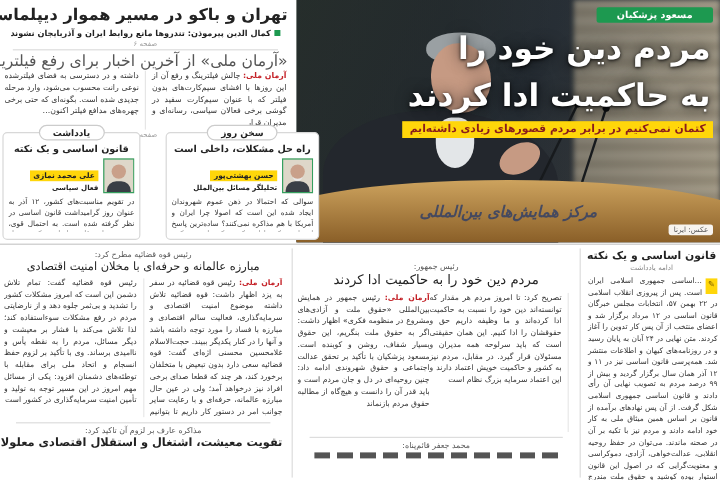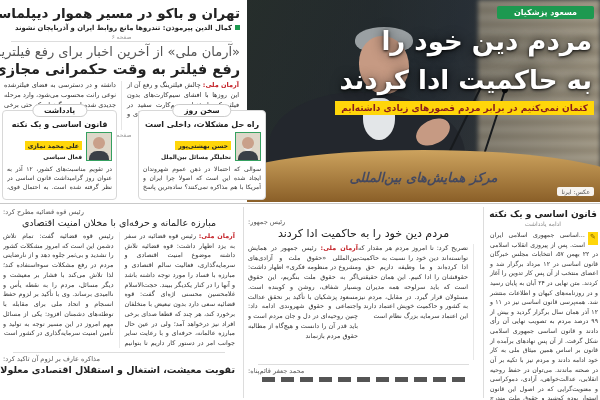--- a/index.html
+++ b/index.html
@@ -41,21 +41,21 @@
         text-shadow:0 1px 3px rgba(0,0,0,.95),0 0 12px rgba(0,0,0,.75);}
   .sub-yellow{position:absolute;right:6px;top:101px;background:#ffd60a;color:#8a1c1c;
         font-size:9px;font-weight:700;padding:2px 6px;white-space:nowrap;}
   .credit{position:absolute;right:6px;bottom:6px;background:rgba(255,255,255,.92);
         color:#555;font-size:6px;padding:1px 4px;border-radius:2px;}
 
   
   .tl{position:absolute;left:0;top:0;width:243px;height:203px;padding:0 3px;overflow:hidden;
       box-sizing:border-box;}
   .tl h1{font-size:13.5px;font-weight:800;text-align:center;margin:5px 0 3px;white-space:nowrap;}
-  .tl .sub{font-size:6.8px;font-weight:700;color:#222;white-space:nowrap;}
+  .tl .sub{font-size:6.8px;font-weight:700;text-align:center;color:#222;white-space:nowrap;}
   .gsq{display:inline-block;width:5px;height:5px;background:#1d9950;margin-left:3px;}
   .pref{font-size:5.8px;color:#999;text-align:center;margin:2px 0 1px;}
   .rule{border-top:1px solid #ddd;margin:1px 8px 2px;}
   .kick{font-size:13px;color:#555;text-align:center;margin:2px 0 0;white-space:nowrap;}
   .tl h2{font-size:14.5px;font-weight:800;text-align:center;margin:2px 0 4px;white-space:nowrap;}
   .cols{display:flex;padding:0 1px;}
   .cols .col{flex:1;font-size:6.5px;line-height:1.5;text-align:justify;color:#333;}
   .cols .col.c2{border-right:1px solid #e6e6e6;padding-right:5px;margin-right:5px;}
   .lead{color:#c42127;font-weight:700;}
 
@@ -85,21 +85,21 @@
   
   .hrmain{position:absolute;left:0;top:203px;width:600px;border-top:1px solid #c9c9c9;}
   .vr{position:absolute;top:207px;height:191px;width:0;border-right:1px solid #ddd;}
   .vr.v1{left:243px;} .vr.v2{left:483px;}
 
   
   .bl{position:absolute;left:0;top:206px;width:238px;height:194px;overflow:hidden;
       padding:0 3px;box-sizing:border-box;}
   .bc{position:absolute;left:248px;top:216px;width:231px;height:194px;overflow:hidden;}
   .br{position:absolute;left:488px;top:206px;width:110px;height:194px;overflow:hidden;}
-  .skick{font-size:6.6px;color:#555;text-align:left;margin:2px 0 0;white-space:nowrap;}
+  .skick{font-size:6.6px;color:#555;text-align:center;margin:2px 0 0;white-space:nowrap;}
   .shl{font-size:9.5px;font-weight:400;text-align:center;margin:1px 0 4px;white-space:nowrap;}
   .shl.pres{font-size:11px;}
   .bodycols{display:flex;height:116px;overflow:hidden;}
   .bodycols .col{flex:1;font-size:6.4px;line-height:1.52;text-align:justify;color:#333;}
   .bodycols .col.c2{border-right:1px solid #e8e8e8;padding-right:5px;margin-right:5px;}
   .hr2{border-top:1px solid #ddd;margin:4px 10px 2px;}
   .shl2{font-size:9.5px;font-weight:800;text-align:center;margin:1px 0 0;white-space:nowrap;}
   .sliver{height:5px;margin:2px 14px 0;overflow:hidden;opacity:.75;
       background:repeating-linear-gradient(90deg,#1c1c1c 0 13px,transparent 13px 19px);}
   .ctitle{font-size:9px;font-weight:800;text-align:center;margin:3px 0 1px;white-space:nowrap;}
@@ -136,21 +136,20 @@
   </div>
 
   <div class="tl">
     <h1>تهران و باکو در مسیر هموار دیپلماسی</h1>
     <div class="sub">
       <span class="gsq"></span><span>کمال الدین پیرموذن: تندروها مانع روابط ایران و آذربایجان نشوند</span>
     </div>
     <div class="pref">صفحه ۶</div>
     <div class="rule"></div>
     <div class="kick">«آرمان ملی» از آخرین اخبار برای رفع فیلترینگ گزارش می‌دهد</div>
-    <h2>رفع فیلتر به وقت حکمرانی مجازی</h2>
     <div class="cols">
       <div class="col">
         <span class="lead">آرمان ملی:</span>
         <span>چالش فیلترینگ و رفع آن از این روزها با افشای سیم‌کارت‌های بدون فیلتر که با عنوان سیم‌کارت سفید در گوشی برخی فعالان سیاسی، رسانه‌ای و مدیران قرار</span>
       </div>
       <div class="col c2">داشته و در دسترسی به فضای فیلترشده نوعی رانت محسوب می‌شود، وارد مرحله جدیدی شده است. بگونه‌ای که حتی برخی چهره‌های مدافع فیلتر اکنون…</div>
     </div>
     <div class="pref">صفحه ۷</div>
   </div>
 

